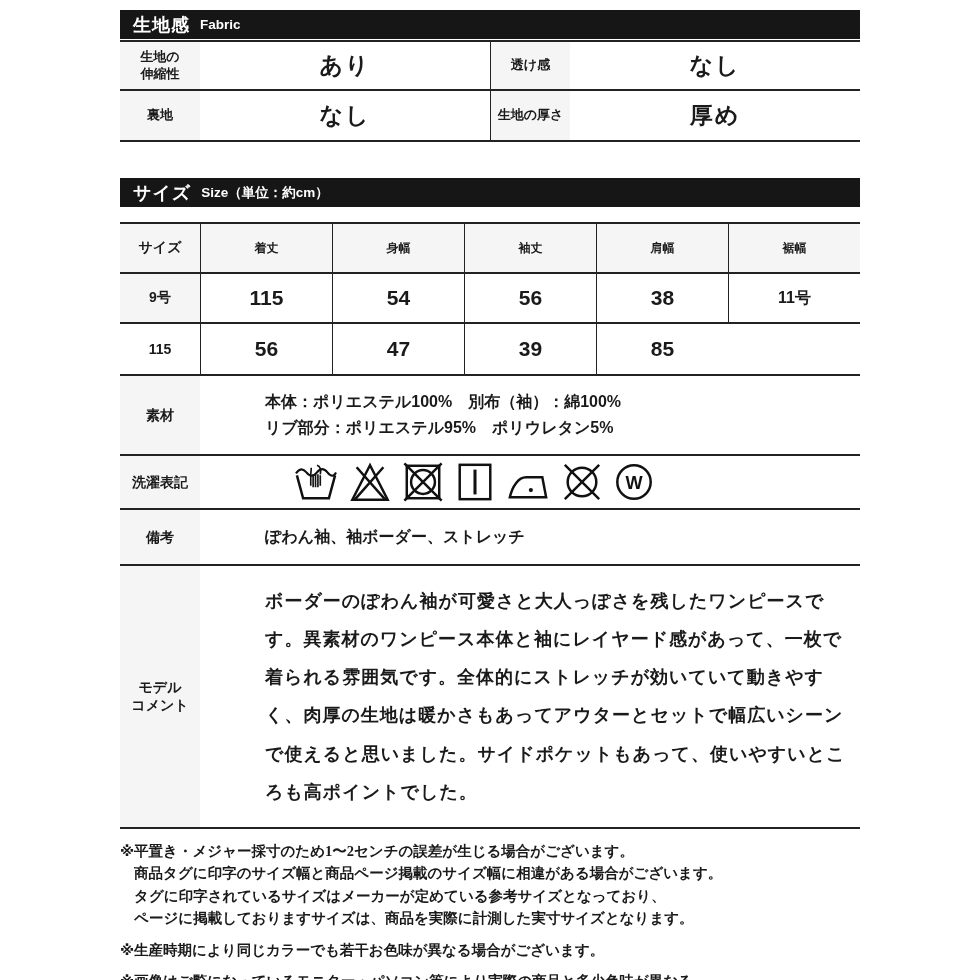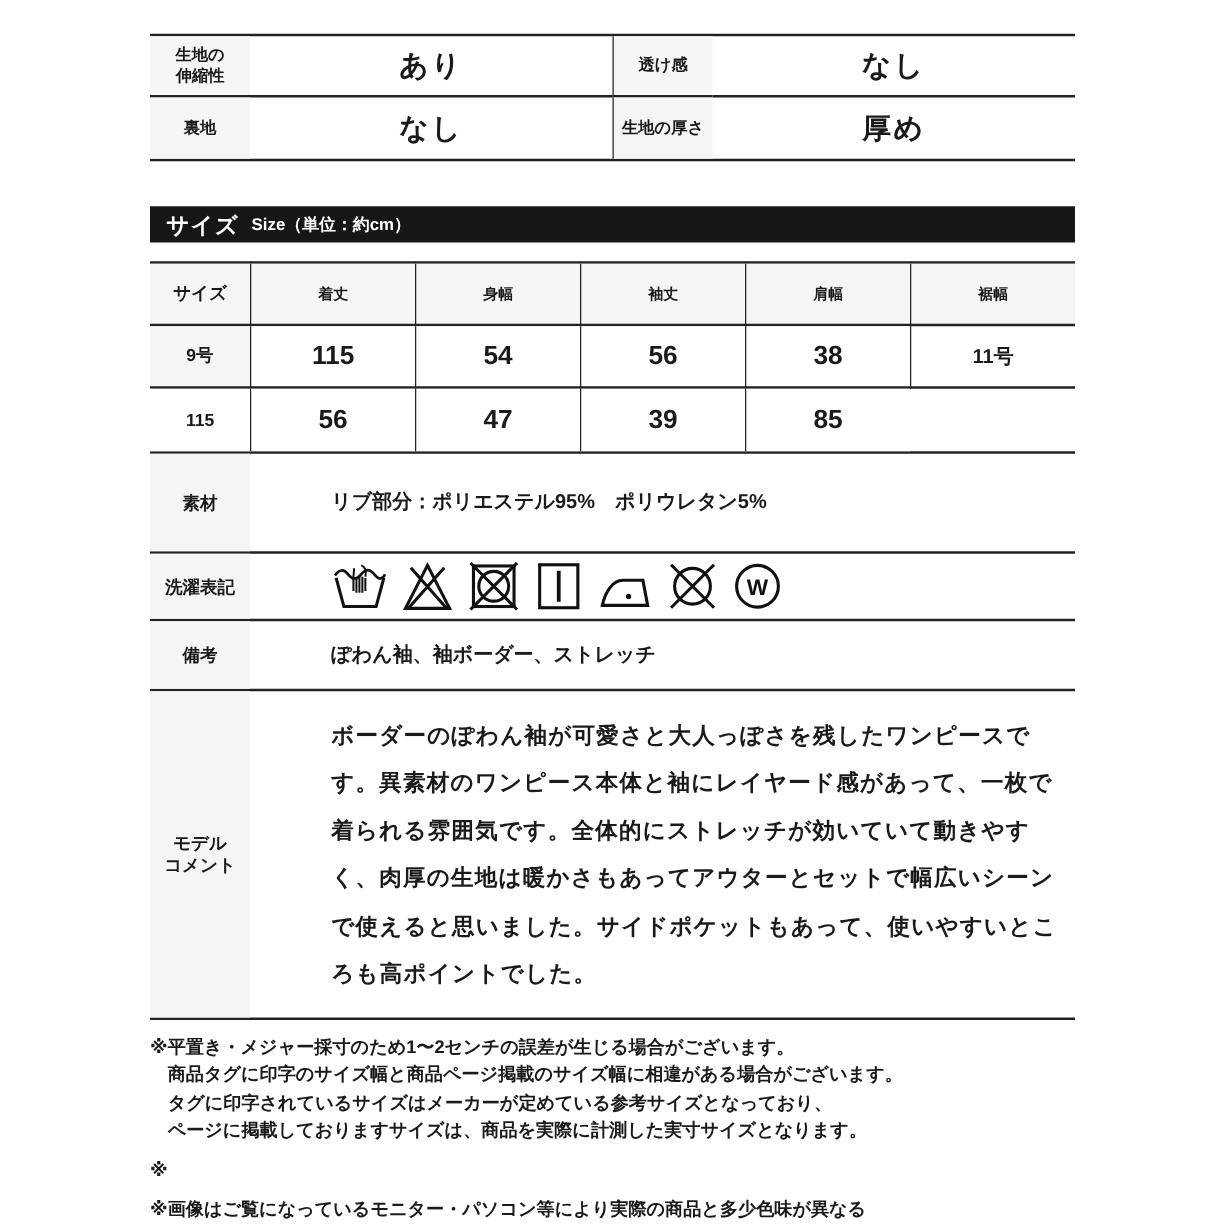--- a/index.html
+++ b/index.html
@@ -24,21 +24,21 @@
     height:29px;background:var(--bar-bg);color:var(--bar-text);
     display:flex;align-items:center;padding-left:13px;gap:10px;
   }
   .bar .t{font-size:18px;letter-spacing:1px;}
   .bar .s{font-size:13.5px;font-weight:bold;}
 
   
   .fabric-table{
     display:grid;grid-template-columns:80px 290px 80px 290px;
     border-top:2px solid var(--border);border-bottom:2px solid var(--border);
-    margin-top:27px;
+    margin-top:1px;
   }
   .fabric-table>div{
     height:49px;display:flex;align-items:center;justify-content:center;text-align:center;
   }
   .fabric-table>div:nth-child(-n+4){border-bottom:2px solid var(--border);}
   .fabric-table .label{
     background:var(--label-bg);font-size:13px;line-height:1.25;white-space:pre-line;
   }
   .fabric-table .vdiv{border-left:1px solid var(--border);}
   .fabric-table .value{font-size:23px;letter-spacing:2px;}
@@ -64,42 +64,46 @@
     display:grid;grid-template-columns:80px 1fr;
     border-bottom:2px solid var(--border);
   }
   .info-label{
     background:var(--label-bg);display:flex;align-items:center;justify-content:center;
     text-align:center;font-size:14px;line-height:1.3;white-space:pre-line;
   }
   .info-content{padding-left:65px;display:flex;flex-direction:column;justify-content:center;}
   .row-material{height:80px;}
   .row-material .info-content{font-size:16px;line-height:1.65;}
-  .row-care{height:54px;}
+  .row-care{height:54px;gap:28px;}
   .care-icons{display:flex;align-items:center;gap:9px;}
   .care-icons svg{display:block;}
   .row-notes{height:56px;}
   .row-notes .info-content{font-size:16px;}
   .row-model{min-height:218px;}
   .row-model .info-content{
     font-size:18px;line-height:2.12;letter-spacing:1px;
     padding:16px 12px 16px 65px;
   }
 
   
   .footnotes{margin-top:11px;}
   .footnote{display:flex;font-size:14.5px;line-height:1.55;margin-bottom:9px;}
   .fn-marker{flex:0 0 auto;}
-  .fn-text{white-space:pre-line;}
+  .fn-text{white-space:pre-line;font-family:Liberation Serif, serif;}
 </style>
 </head>
 <body>
 
 <div class="content">
 
+  <div class="bar">
+    <span class="t">生地感</span>
+    <span class="s">Fabric</span>
+  </div>
 
   <div class="fabric-table">
     <div class="label">生地の
 伸縮性</div>
     <div class="value">あり</div>
     <div class="label vdiv">透け感</div>
     <div class="value">なし</div>
     <div class="label">裏地</div>
     <div class="value">なし</div>
     <div class="label vdiv">生地の厚さ</div>
@@ -129,20 +133,21 @@
     <div class="num">115</div>
     <div class="num">56</div>
     <div class="num">47</div>
     <div class="num">39</div>
     <div class="num">85</div>
   </div>
 
   <div class="info-row row-material">
     <div class="info-label">素材</div>
     <div class="info-content">
+      <div>本体：ポリエステル100%　別布（袖）：綿100%</div>
       <div>リブ部分：ポリエステル95%　ポリウレタン5%</div>
     </div>
   </div>
 
   <div class="info-row row-care">
     <div class="info-label">洗濯表記</div>
     <div class="info-content">
       <div class="care-icons">
         <span>
           <svg width="46" height="42" viewBox="0 0 46 44" fill="none" stroke="#111" stroke-width="2.6">
@@ -207,20 +212,21 @@
   <div class="footnotes">
     <div class="footnote">
       <span class="fn-marker">※</span>
       <span class="fn-text">平置き・メジャー採寸のため1〜2センチの誤差が生じる場合がございます。
 商品タグに印字のサイズ幅と商品ページ掲載のサイズ幅に相違がある場合がございます。
 タグに印字されているサイズはメーカーが定めている参考サイズとなっており、
 ページに掲載しておりますサイズは、商品を実際に計測した実寸サイズとなります。</span>
     </div>
     <div class="footnote">
       <span class="fn-marker">※</span>
+      <span class="fn-text">生産時期により同じカラーでも若干お色味が異なる場合がございます。</span>
     </div>
     <div class="footnote">
       <span class="fn-marker">※</span>
       <span class="fn-text">画像はご覧になっているモニター・パソコン等により実際の商品と多少色味が異なる
 場合がございます。色味が異なる等による返品・交換・クレームはお受けできませんので、ご了承ください。</span>
     </div>
   </div>
 
 </div>
 

